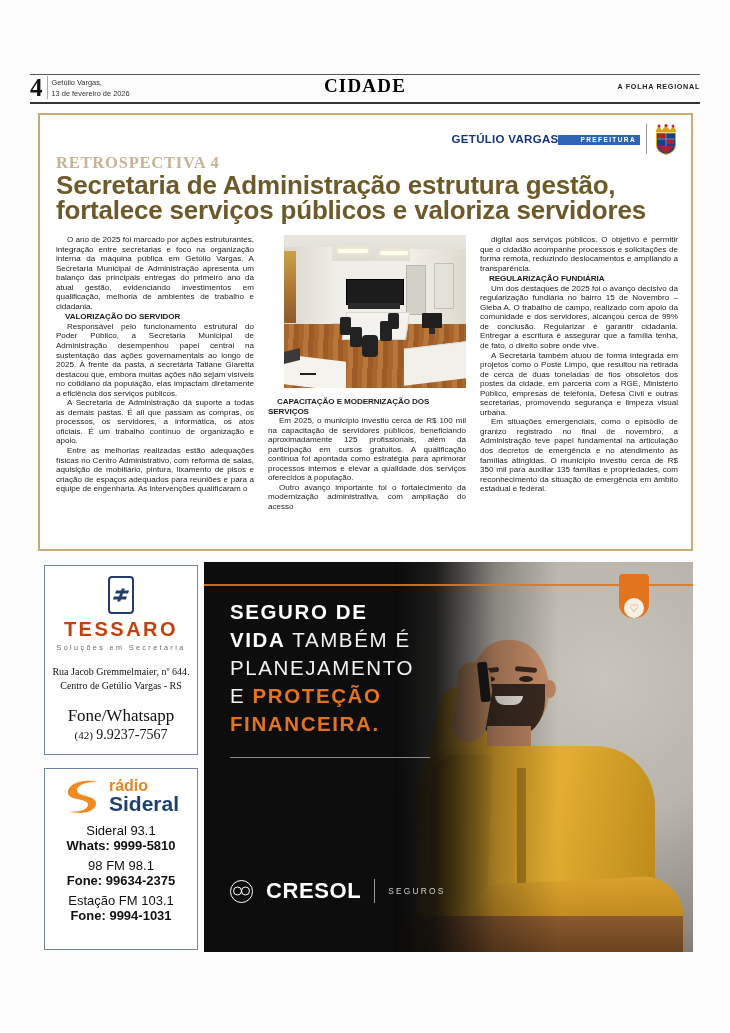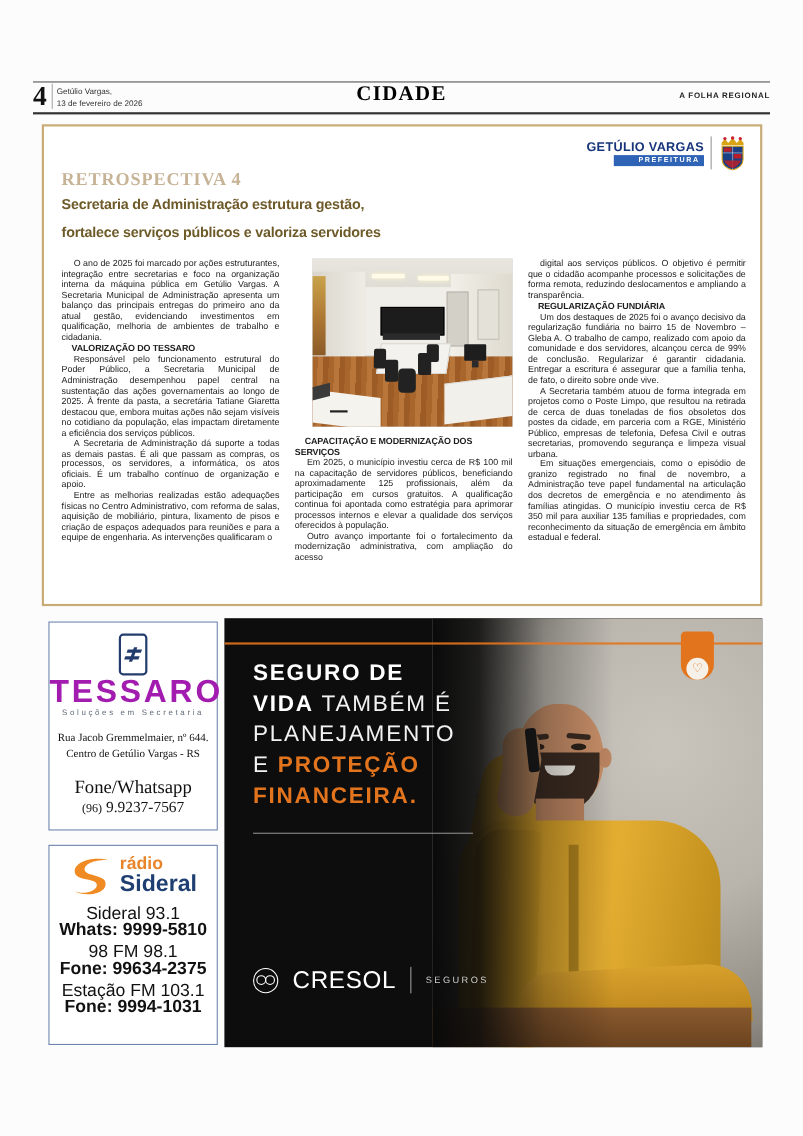--- a/index.html
+++ b/index.html
@@ -59,21 +59,21 @@
     background:#fff;
     box-sizing:border-box;
   }
   .article-inner{position:absolute;inset:0;padding:8px 14px;box-sizing:border-box;}
 
   .logo-block{
     position:absolute;right:12px;top:8px;
     display:flex;align-items:center;gap:6px;
   }
   .pref-word{
-    display:flex;flex-direction:column;align-items:flex-end;
+    display:flex;flex-direction:row;align-items:flex-end;
   }
   .pref-gv{
     font-family:"Liberation Sans",sans-serif;
     font-size:11.5px;font-weight:bold;color:#16347a;letter-spacing:.3px;
     line-height:12px;
   }
   .pref-bar{
     margin-top:1px;background:#2f63b5;color:#fff;
     font-family:"Liberation Sans",sans-serif;
     font-size:6.5px;font-weight:bold;letter-spacing:1.4px;
@@ -83,21 +83,21 @@
   .crest{width:26px;height:32px;position:relative;}
 
   .kicker{
     position:absolute;left:16px;top:38px;
     font-family:"Liberation Serif",serif;
     font-size:16.5px;font-weight:bold;color:#c7b396;letter-spacing:.8px;
   }
   .headline{
     position:absolute;left:16px;top:58px;width:600px;
     font-family:"Liberation Sans",sans-serif;
-    font-size:13px;font-weight:bold;color:#6d5a28;line-height:25px;
+    font-size:26px;font-weight:bold;color:#6d5a28;line-height:25px;
     letter-spacing:-.2px;
   }
 
   .cols{
     position:absolute;left:16px;top:120px;width:622px;
   }
   .col{
     position:absolute;top:0;width:198px;
     font-size:8.05px;line-height:9.55px;
     text-align:justify;
@@ -150,21 +150,21 @@
     border:2px solid #243c6b;border-radius:4px;position:relative;background:#fff;}
   .tess-phone:before{content:"";position:absolute;left:50%;top:50%;
     width:13px;height:13px;transform:translate(-50%,-50%) rotate(0deg);
     background:
       linear-gradient(#243c6b,#243c6b) left 0 top 2px/13px 3px no-repeat,
       linear-gradient(#243c6b,#243c6b) right 0 bottom 2px/13px 3px no-repeat,
       linear-gradient(#243c6b,#243c6b) center/3px 13px no-repeat;
     transform:translate(-50%,-50%) skewX(-20deg);}
   .tess-name{
     font-family:"Liberation Sans",sans-serif;
-    font-size:29px;font-weight:bold;color:#a21caf;letter-spacing:2.5px;
+    font-size:20px;font-weight:bold;color:#c2410c;letter-spacing:2.5px;
     line-height:26px;
   }
   .tess-tag{
     font-family:"Liberation Sans",sans-serif;
     font-size:7.2px;color:#5f6b7a;letter-spacing:2.4px;margin-top:1px;
   }
   .tess-addr{
     font-family:"Liberation Serif",serif;
     font-size:10px;line-height:14px;color:#111;margin-top:13px;
   }
@@ -183,21 +183,21 @@
     position:absolute;left:44px;top:768px;width:154px;height:182px;
     border:1px solid #6e86ad;background:#fff;box-sizing:border-box;
     text-align:center;
   }
   .sid-head{display:flex;align-items:center;justify-content:center;gap:4px;
     padding:7px 6px 2px 6px;}
   .sid-mark{width:42px;height:40px;position:relative;flex:0 0 auto;}
   .sid-words{display:flex;flex-direction:column;align-items:flex-start;line-height:1;}
   .sid-radio{font-family:"Liberation Sans",sans-serif;font-size:16px;color:#e8852a;font-weight:600;}
   .sid-sideral{font-family:"Liberation Sans",sans-serif;font-size:21px;color:#1f3f72;font-weight:bold;margin-top:-1px;}
-  .sid-lines{margin-top:6px;font-family:"Liberation Sans",sans-serif;font-size:16px;line-height:14.5px;color:#111;}
+  .sid-lines{margin-top:6px;font-family:"Liberation Sans",sans-serif;font-size:13px;line-height:14.5px;color:#111;}
   .sid-lines .b{font-weight:bold;}
   .sid-gap{height:6px;}
 
   
   .ad-cresol{
     position:absolute;left:204px;top:562px;width:489px;height:390px;
     background:#0d0d0d;overflow:hidden;
   }
   .cr-photo{
     position:absolute;right:0;top:0;width:300px;height:100%;
@@ -253,21 +253,21 @@
   .cr-sub .o{color:#e2741e;font-weight:bold;}
   .cr-sub b{font-weight:bold;color:#fff;}
   .cr-sub u{text-decoration:none;border-bottom:1.5px solid #e2741e;padding-bottom:1px;}
 
   .cr-brand{position:absolute;left:26px;bottom:48px;display:flex;align-items:center;gap:13px;}
   .cr-logo{width:21px;height:21px;border:1.6px solid #fff;border-radius:50%;position:relative;}
   .cr-logo:before,.cr-logo:after{content:"";position:absolute;top:50%;width:7px;height:7px;
     border:1.4px solid #fff;border-radius:50%;transform:translateY(-50%);}
   .cr-logo:before{left:2px;}
   .cr-logo:after{right:2px;}
-  .cr-cresol{font-family:"Liberation Sans",sans-serif;font-size:22px;font-weight:normal;color:#fff;letter-spacing:.6px;text-align:right;}
+  .cr-cresol{font-family:"Liberation Sans",sans-serif;font-size:22px;font-weight:bold;color:#fff;letter-spacing:.6px;text-align:right;}
   .cr-pipe{width:1px;height:24px;background:#999;}
   .cr-seg{font-family:"Liberation Sans",sans-serif;font-size:8.4px;letter-spacing:2.2px;color:#cfcfcf;}
 
   .cr-ribbon{position:absolute;right:44px;top:12px;width:30px;height:44px;}
   .cr-rib-body{position:absolute;inset:0;background:#e2741e;border-radius:4px 4px 14px 14px;}
   .cr-rib-circ{position:absolute;left:50%;top:24px;transform:translateX(-50%);
     width:20px;height:20px;background:#f6f1e8;border-radius:50%;}
   .cr-rib-heart{position:absolute;left:50%;top:30px;transform:translateX(-50%);
     font-size:11px;color:#e2741e;line-height:9px;}
   .cr-topline{position:absolute;left:0;right:0;top:22px;height:1.5px;background:#e2741e;opacity:.9;}
@@ -346,21 +346,21 @@
           <div class="ph-desk"></div>
           <div class="ph-mon"></div>
           <div class="ph-monstand"></div>
           <div class="ph-frontdesk"></div>
           <div class="ph-lap"></div>
           <div class="ph-pen"></div>
         </div>
 
         <div class="col" id="col1">
             <p>O ano de 2025 foi marcado por ações estruturantes, integração entre secretarias e foco na organização interna da máquina pública em Getúlio Vargas. A Secretaria Municipal de Administração apresenta um balanço das principais entregas do primeiro ano da atual gestão, evidenciando investimentos em qualificação, melhoria de ambientes de trabalho e cidadania.</p>
-            <p class="sub">VALORIZAÇÃO DO TESSARO</p>
+            <p class="sub">VALORIZAÇÃO DO SERVIDOR</p>
             <p>Responsável pelo funcionamento estrutural do Poder Público, a Secretaria Municipal de Administração desempenhou papel central na sustentação das ações governamentais ao longo de 2025. À frente da pasta, a secretária Tatiane Giaretta destacou que, embora muitas ações não sejam visíveis no cotidiano da população, elas impactam diretamente a eficiência dos serviços públicos.</p>
             <p>A Secretaria de Administração dá suporte a todas as demais pastas. É ali que passam as compras, os processos, os servidores, a informática, os atos oficiais. É um trabalho contínuo de organização e apoio.</p>
             <p>Entre as melhorias realizadas estão adequações físicas no Centro Administrativo, com reforma de salas, aquisição de mobiliário, pintura, lixamento de pisos e criação de espaços adequados para reuniões e para a equipe de engenharia. As intervenções qualificaram o</p>
           </div>
         <div class="col" id="col2">
             <p class="sub">CAPACITAÇÃO E MODERNIZAÇÃO DOS SERVIÇOS</p>
             <p>Em 2025, o município investiu cerca de R$ 100 mil na capacitação de servidores públicos, beneficiando aproximadamente 125 profissionais, além da participação em cursos gratuitos. A qualificação continua foi apontada como estratégia para aprimorar processos internos e elevar a qualidade dos serviços oferecidos à população.</p>
             <p>Outro avanço importante foi o fortalecimento da modernização administrativa, com ampliação do acesso</p>
           </div>
         <div class="col" id="col3">
@@ -378,21 +378,21 @@
   <div class="ad-tessaro">
     <div class="tess-phone"></div>
     <div class="tess-name">TESSARO</div>
     <div class="tess-tag">Soluções em Secretaria</div>
     <div class="tess-addr">
       <div>Rua Jacob Gremmelmaier, nº 644.</div>
       <div>Centro de Getúlio Vargas - RS</div>
     </div>
     <div class="tess-fone-lbl">Fone/Whatsapp</div>
     <div class="tess-fone">
-      <span class="ddd">(96)</span>
+      <span class="ddd">(42)</span>
       <span>9.9237-7567</span>
     </div>
   </div>
 
   <div class="ad-sideral">
     <div class="sid-head">
       <div class="sid-mark">
         <svg width="42" height="40" viewBox="0 0 42 40">
           <path d="M36 6 C20 2 4 8 5 17 C6 25 24 22 25 28 C26 34 12 38 5 34
                    C12 39 32 38 33 28 C34 19 15 21 14 15 C13 9 25 5 36 6 Z" fill="#ef8b22"></path>

